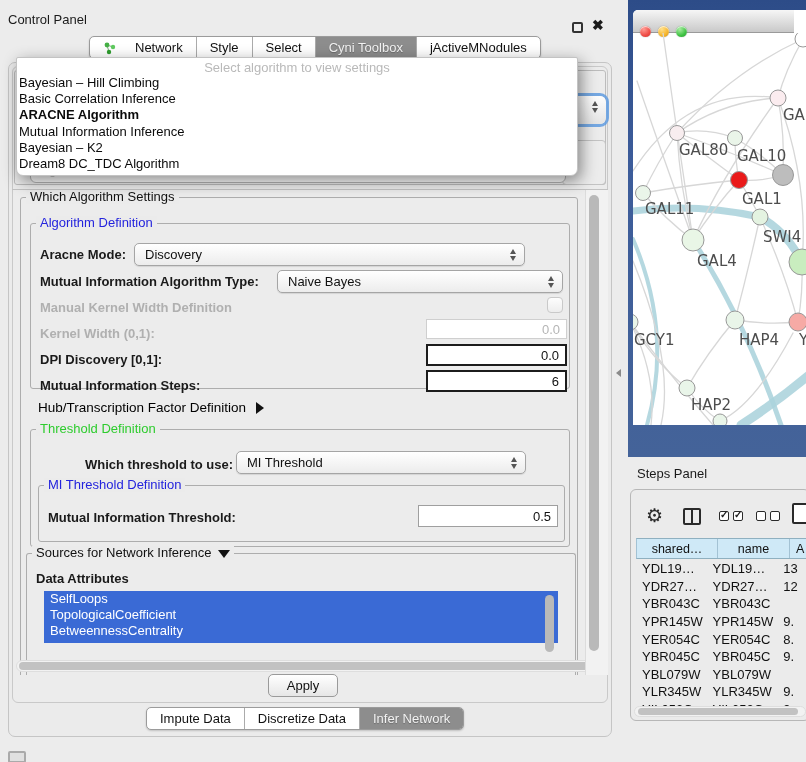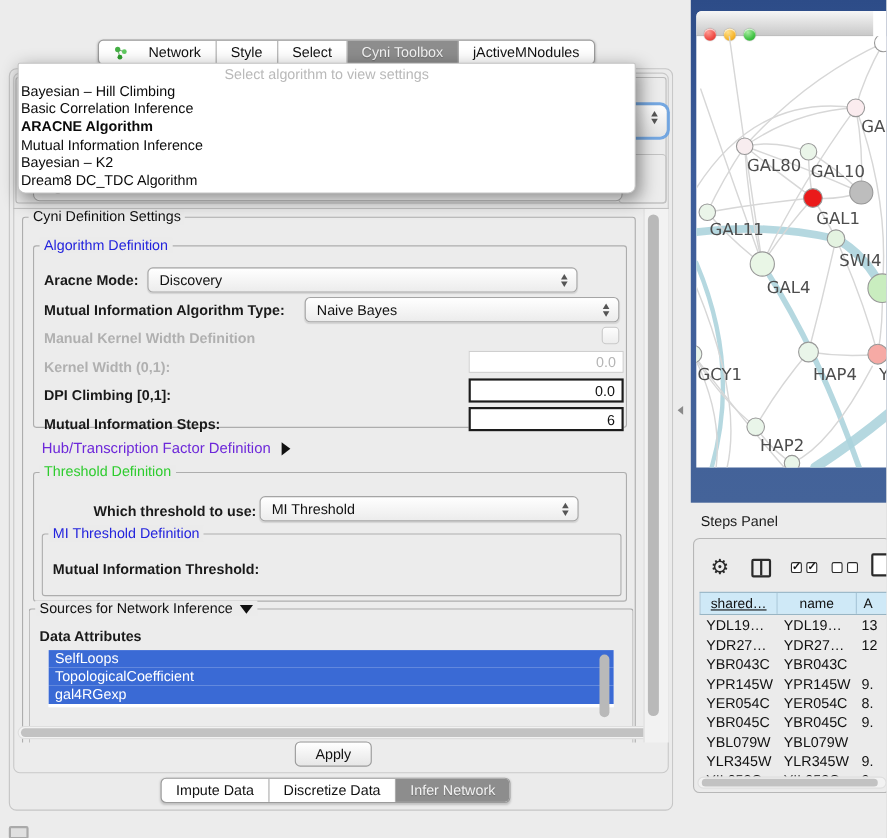--- a/index.html
+++ b/index.html
@@ -63,21 +63,21 @@
   
   .bg-gbox{position:absolute;left:14px;top:70px;width:592px;height:115px;border:1px solid #bcbcbc;border-radius:3px;z-index:3;}
   .bg-combo{position:absolute;left:30px;top:157px;width:536px;height:26px;border:1px solid #b5b5b5;border-radius:6px;
             background:#fff;font-size:13px;line-height:24px;color:#bdbdbd;padding-left:18px;z-index:5;white-space:nowrap;}
   .bg-blue-combo{position:absolute;left:566px;top:96px;width:40px;height:28px;border-radius:6px;
             background:linear-gradient(#fdfdfd,#e4e4e4);box-shadow:0 0 0 3px rgba(96,156,224,.85);z-index:5;}
   .bg-frame2{position:absolute;left:562px;top:140px;width:44px;height:45px;border:1px solid #c3c3c3;border-radius:4px;z-index:4;}
 
   
   #viewport{position:absolute;left:12px;top:189px;width:596px;height:486px;overflow:hidden;border-top:1px solid #c2c2c2;}
-  .hub{position:absolute;left:26px;top:210px;display:flex;align-items:center;gap:10px;font-size:13.5px;color:#6d28d9;}
+  .hub{position:absolute;left:26px;top:210px;display:flex;align-items:center;gap:10px;font-size:13.5px;color:#000000;}
   .tri-right{width:0;height:0;border-top:6px solid transparent;border-bottom:6px solid transparent;border-left:8px solid #111;}
   .tri-down{display:inline-block;width:0;height:0;border-left:6px solid transparent;border-right:6px solid transparent;border-top:8px solid #111;margin-left:6px;vertical-align:middle;}
 
   #attr-list{position:absolute;left:32px;top:401px;width:514px;height:52px;overflow:hidden;background:#fff;}
   .attr{height:16.2px;line-height:16px;font-size:13px;color:#fff;background:var(--selection);padding-left:6px;white-space:nowrap;}
 
   .vtrack{position:absolute;background:#f2f2f2;border-left:1px solid #dcdcdc;}
   .vthumb{position:absolute;background:#b9b9b9;border-radius:5px;}
   .htrack{position:absolute;background:#f2f2f2;border:1px solid #dedede;border-radius:6px;}
   .hthumb{position:absolute;background:#c2c2c2;border-radius:4px;}
@@ -116,20 +116,25 @@
   .th:nth-child(3){justify-content:flex-start;padding-left:6px;}
   #tp-rows{position:absolute;left:636px;top:560px;width:200px;height:146px;overflow:hidden;background:transparent;}
   .tr{display:flex;height:17.6px;align-items:center;}
   .td{font-size:13px;padding-left:6px;white-space:nowrap;overflow:hidden;}
 </style>
 </head>
 <body>
 
 <div id="stage">
 
+  <div class="cp-titlebar">
+    <span class="cp-title">Control Panel</span>
+    <span class="float-ico"></span>
+    <span class="close-ico">✖</span>
+  </div>
 
   <div class="tabbar" id="top-tabs">
       <div class="tab">
         <svg class="net-ico" viewBox="0 0 14 14">
           <line x1="4" y1="4" x2="10" y2="6" stroke="#7aa87a"></line>
           <line x1="4" y1="4" x2="6" y2="11" stroke="#7aa87a"></line>
           <circle cx="4" cy="4" r="2.4" fill="#45b045"></circle>
           <circle cx="10" cy="6" r="2.2" fill="#5fca5f"></circle>
           <circle cx="6" cy="11" r="2.2" fill="#2f9e2f"></circle>
         </svg>
@@ -158,21 +163,21 @@
         <span class="tri-up"></span>
         <span class="tri-dn"></span>
       </span>
   </div>
   <div class="bg-frame2"></div>
   <div class="bg-combo">gal-filtered sif default node</div>
 
   <div id="viewport">
 
     <div class="gbox" style="left:8px;top:7px;width:558px;height:700px;"></div>
-    <span class="glabel" style="left:14px;top:0;">Cyni Definition Settings</span>
+    <span class="glabel" style="left:14px;top:0;">Which Algorithm Settings</span>
 
     <div class="gbox" style="left:18px;top:33px;width:540px;height:166px;"></div>
     <span class="glabel blue" style="left:24px;top:26px;">Algorithm Definition</span>
 
     <span class="lbl" style="left:28px;top:57px;">Aracne Mode:</span>
     <div class="combo" style="left:122px;top:53px;width:391px;">
       <span>Discovery</span>
       <span class="arrs">
           <span class="tri-up"></span>
           <span class="tri-dn"></span>
@@ -187,21 +192,21 @@
           <span class="tri-dn"></span>
         </span>
     </div>
 
     <span class="lbl dis" style="left:28px;top:110px;">Manual Kernel Width Definition</span>
     <span class="checkbox" style="left:535px;top:107px;"></span>
 
     <span class="lbl dis" style="left:28px;top:136px;">Kernel Width (0,1):</span>
     <div class="field dis" style="left:414px;top:129px;width:141px;height:20px;">0.0</div>
 
-    <span class="lbl" style="left:28px;top:162px;">DPI Climbing [0,1]:</span>
+    <span class="lbl" style="left:28px;top:162px;">DPI Discovery [0,1]:</span>
     <div class="field focus" style="left:414px;top:154px;width:141px;height:22px;">0.0</div>
 
     <span class="lbl" style="left:28px;top:188px;">Mutual Information Steps:</span>
     <div class="field focus" style="left:414px;top:180px;width:141px;height:22px;">6</div>
 
     <div class="hub">
       <span>Hub/Transcription Factor Definition</span>
       <span class="tri-right"></span>
     </div>
 
@@ -213,27 +218,29 @@
       <span>MI Threshold</span>
       <span class="arrs">
           <span class="tri-up"></span>
           <span class="tri-dn"></span>
         </span>
     </div>
 
     <div class="gbox" style="left:26px;top:295px;width:527px;height:57px;"></div>
     <span class="glabel blue" style="left:32px;top:288px;">MI Threshold Definition</span>
     <span class="lbl" style="left:36px;top:320px;">Mutual Information Threshold:</span>
+    <div class="field norm" style="left:406px;top:315px;width:140px;height:22px;">0.5</div>
 
     <div class="gbox" style="left:14px;top:363px;width:550px;height:140px;border-bottom:none;"></div>
     <span class="glabel" style="left:20px;top:356px;"><span>Sources for Network Inference</span><span class="tri-down"></span></span>
     <span class="lbl" style="left:24px;top:381px;">Data Attributes</span>
     <div id="attr-list">
         <div class="attr">SelfLoops</div>
         <div class="attr">TopologicalCoefficient</div>
+        <div class="attr">BetweennessCentrality</div>
         <div class="attr">gal4RGexp</div>
       </div>
     <div class="vthumb" style="left:533px;top:405px;width:9px;height:57px;"></div>
 
     <div class="htrack" style="left:4px;top:470px;width:584px;height:12px;"></div>
     <div class="hthumb" style="left:7px;top:472px;width:578px;height:8px;"></div>
     <div class="vtrack" style="left:573px;top:0;width:23px;height:486px;"></div>
     <div class="vthumb" style="left:577px;top:5px;width:10px;height:456px;"></div>
   </div>
 
@@ -345,21 +352,21 @@
   <div class="tp-frame"></div>
   <span class="gear">⚙</span>
   <span class="cols-ico"></span>
   <span class="cb checked" style="left:719px;top:511px;"></span>
   <span class="cb checked" style="left:733px;top:511px;"></span>
   <span class="cb" style="left:756px;top:511px;"></span>
   <span class="cb" style="left:770px;top:511px;"></span>
   <span class="page-ico"></span>
 
   <div id="tp-header">
-      <div class="th" style="width: 70px; text-decoration: underline;">shared…</div>
+      <div class="th" style="width: 81px;">shared…</div>
       <div class="th" style="width: 72px;">name</div>
       <div class="th" style="width: 60px;">A</div>
     </div>
   <div id="tp-rows">
       <div class="tr">
         <div class="td" style="width: 72px;">YDL19…</div>
         <div class="td" style="width: 72px;">YDL19…</div>
         <div class="td" style="width: 60px;">13</div>
       </div>
       <div class="tr">

